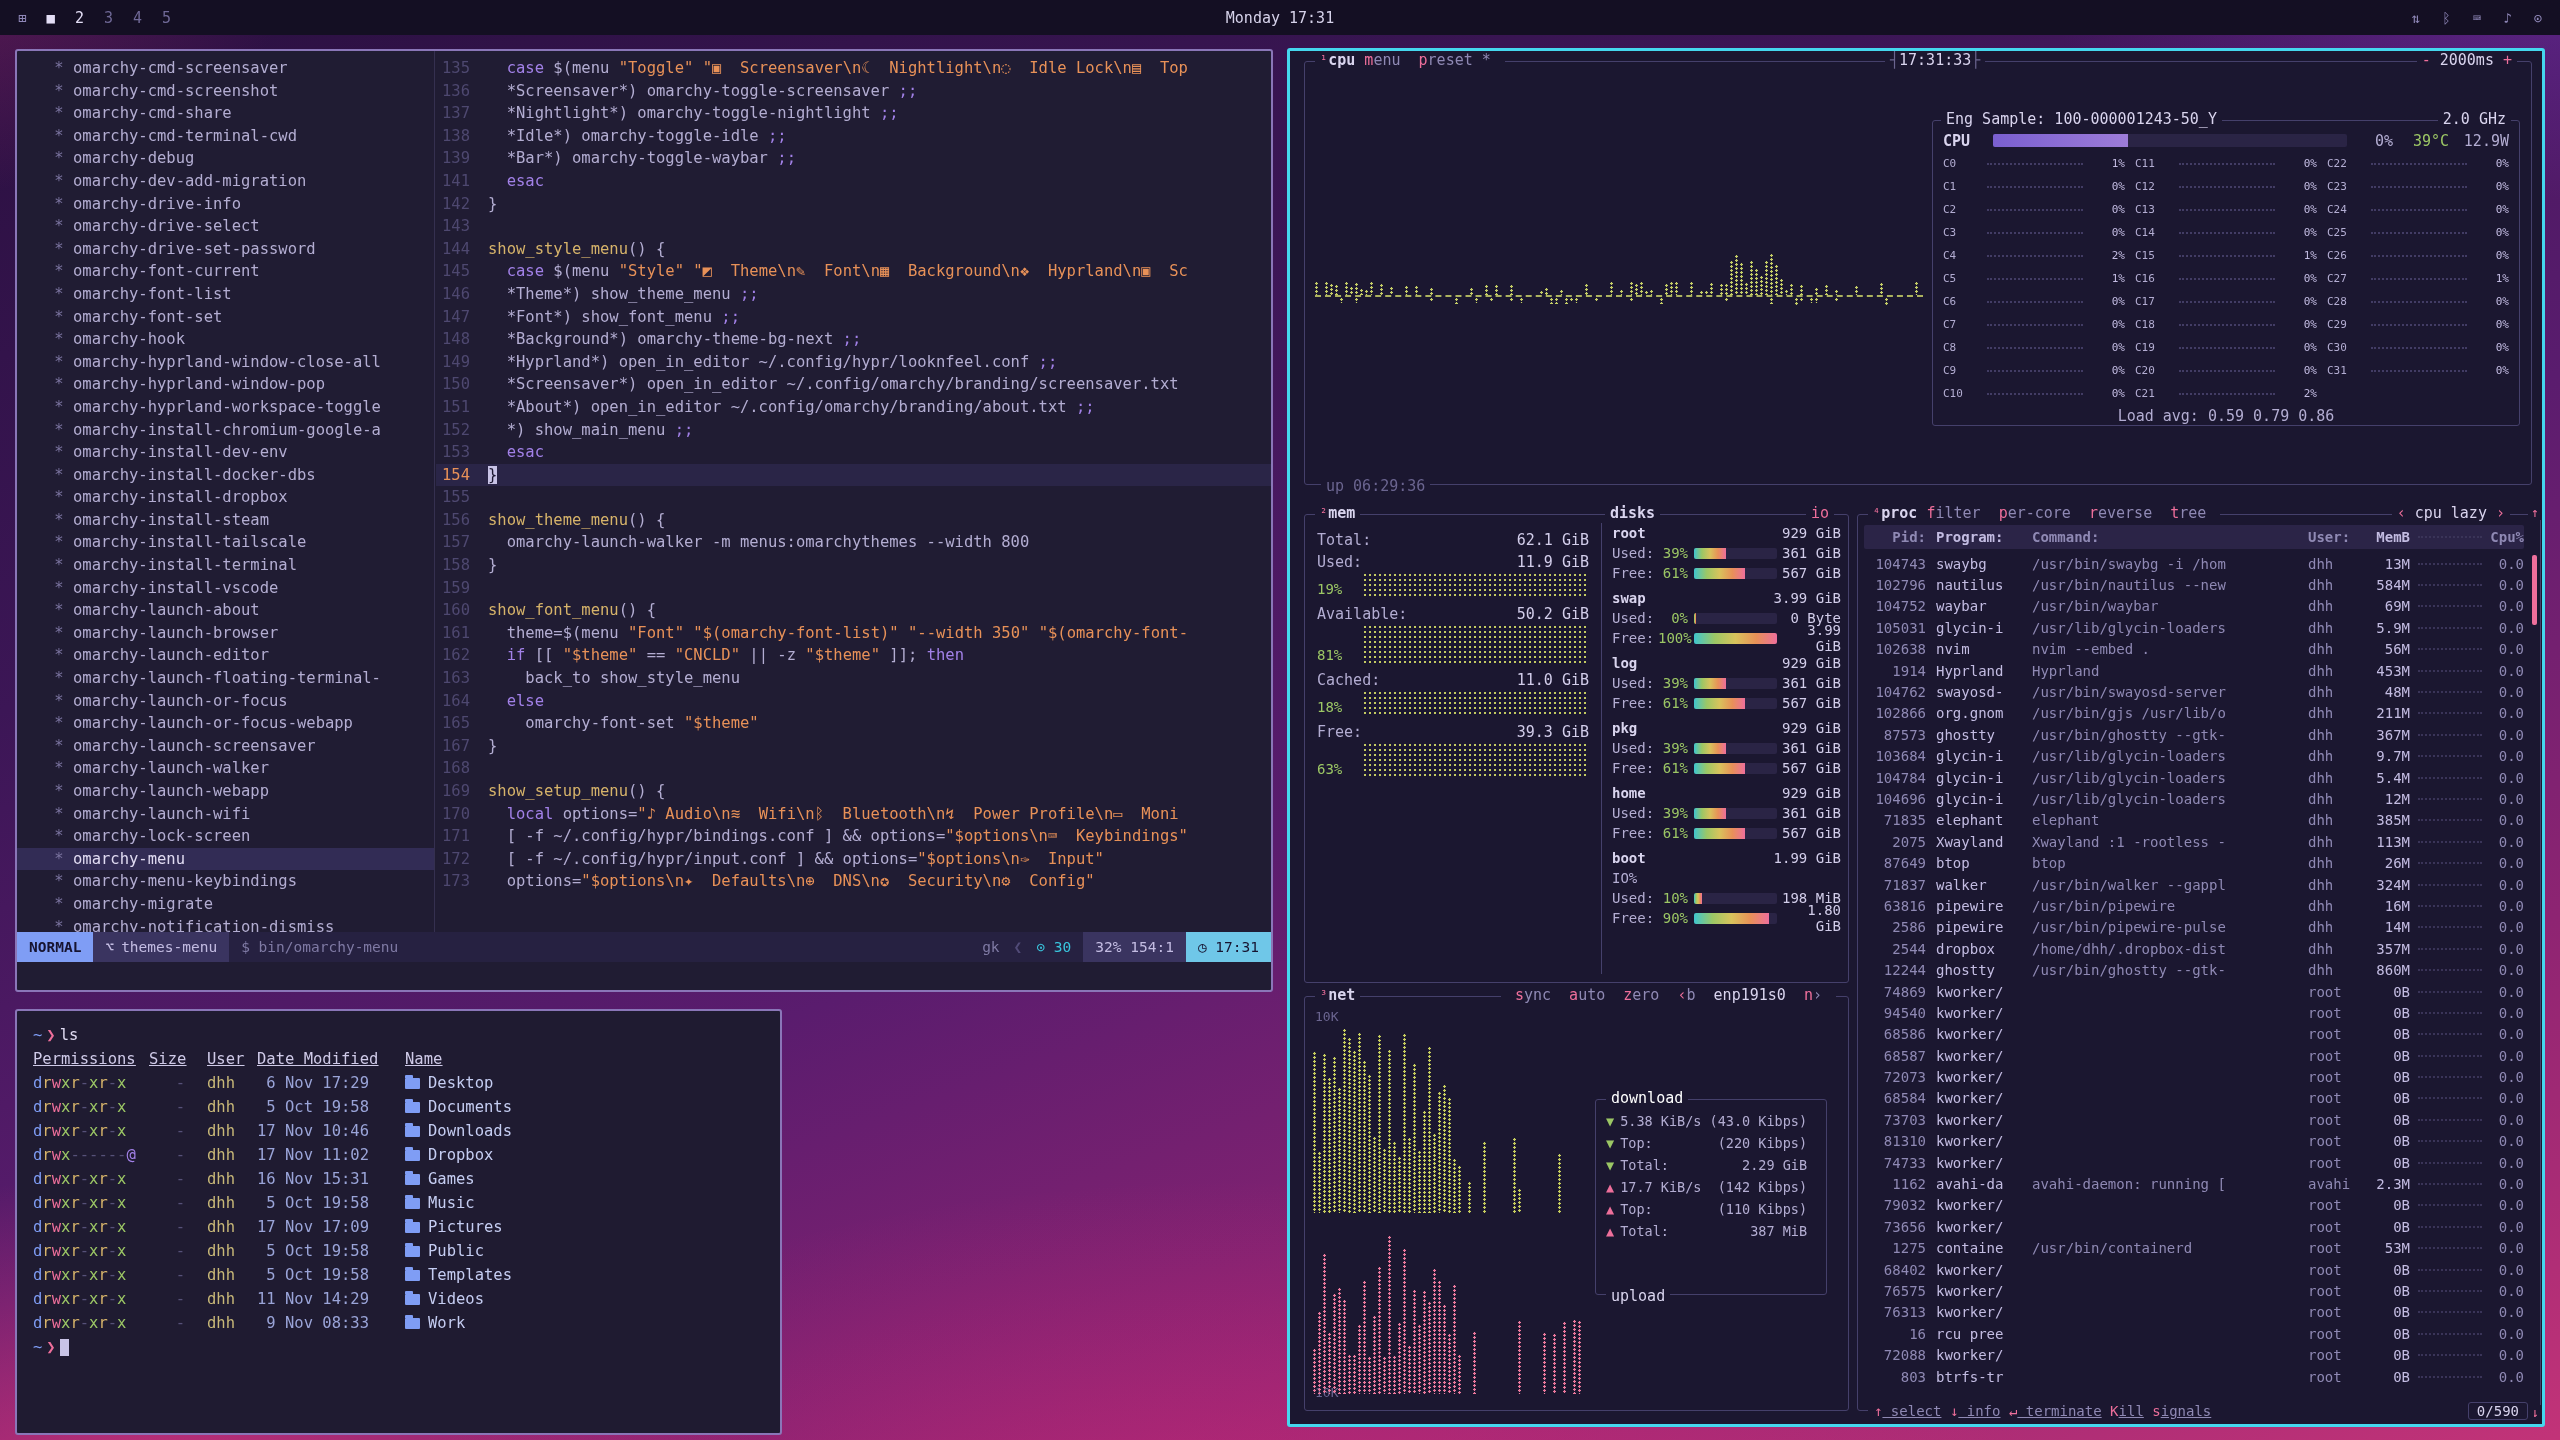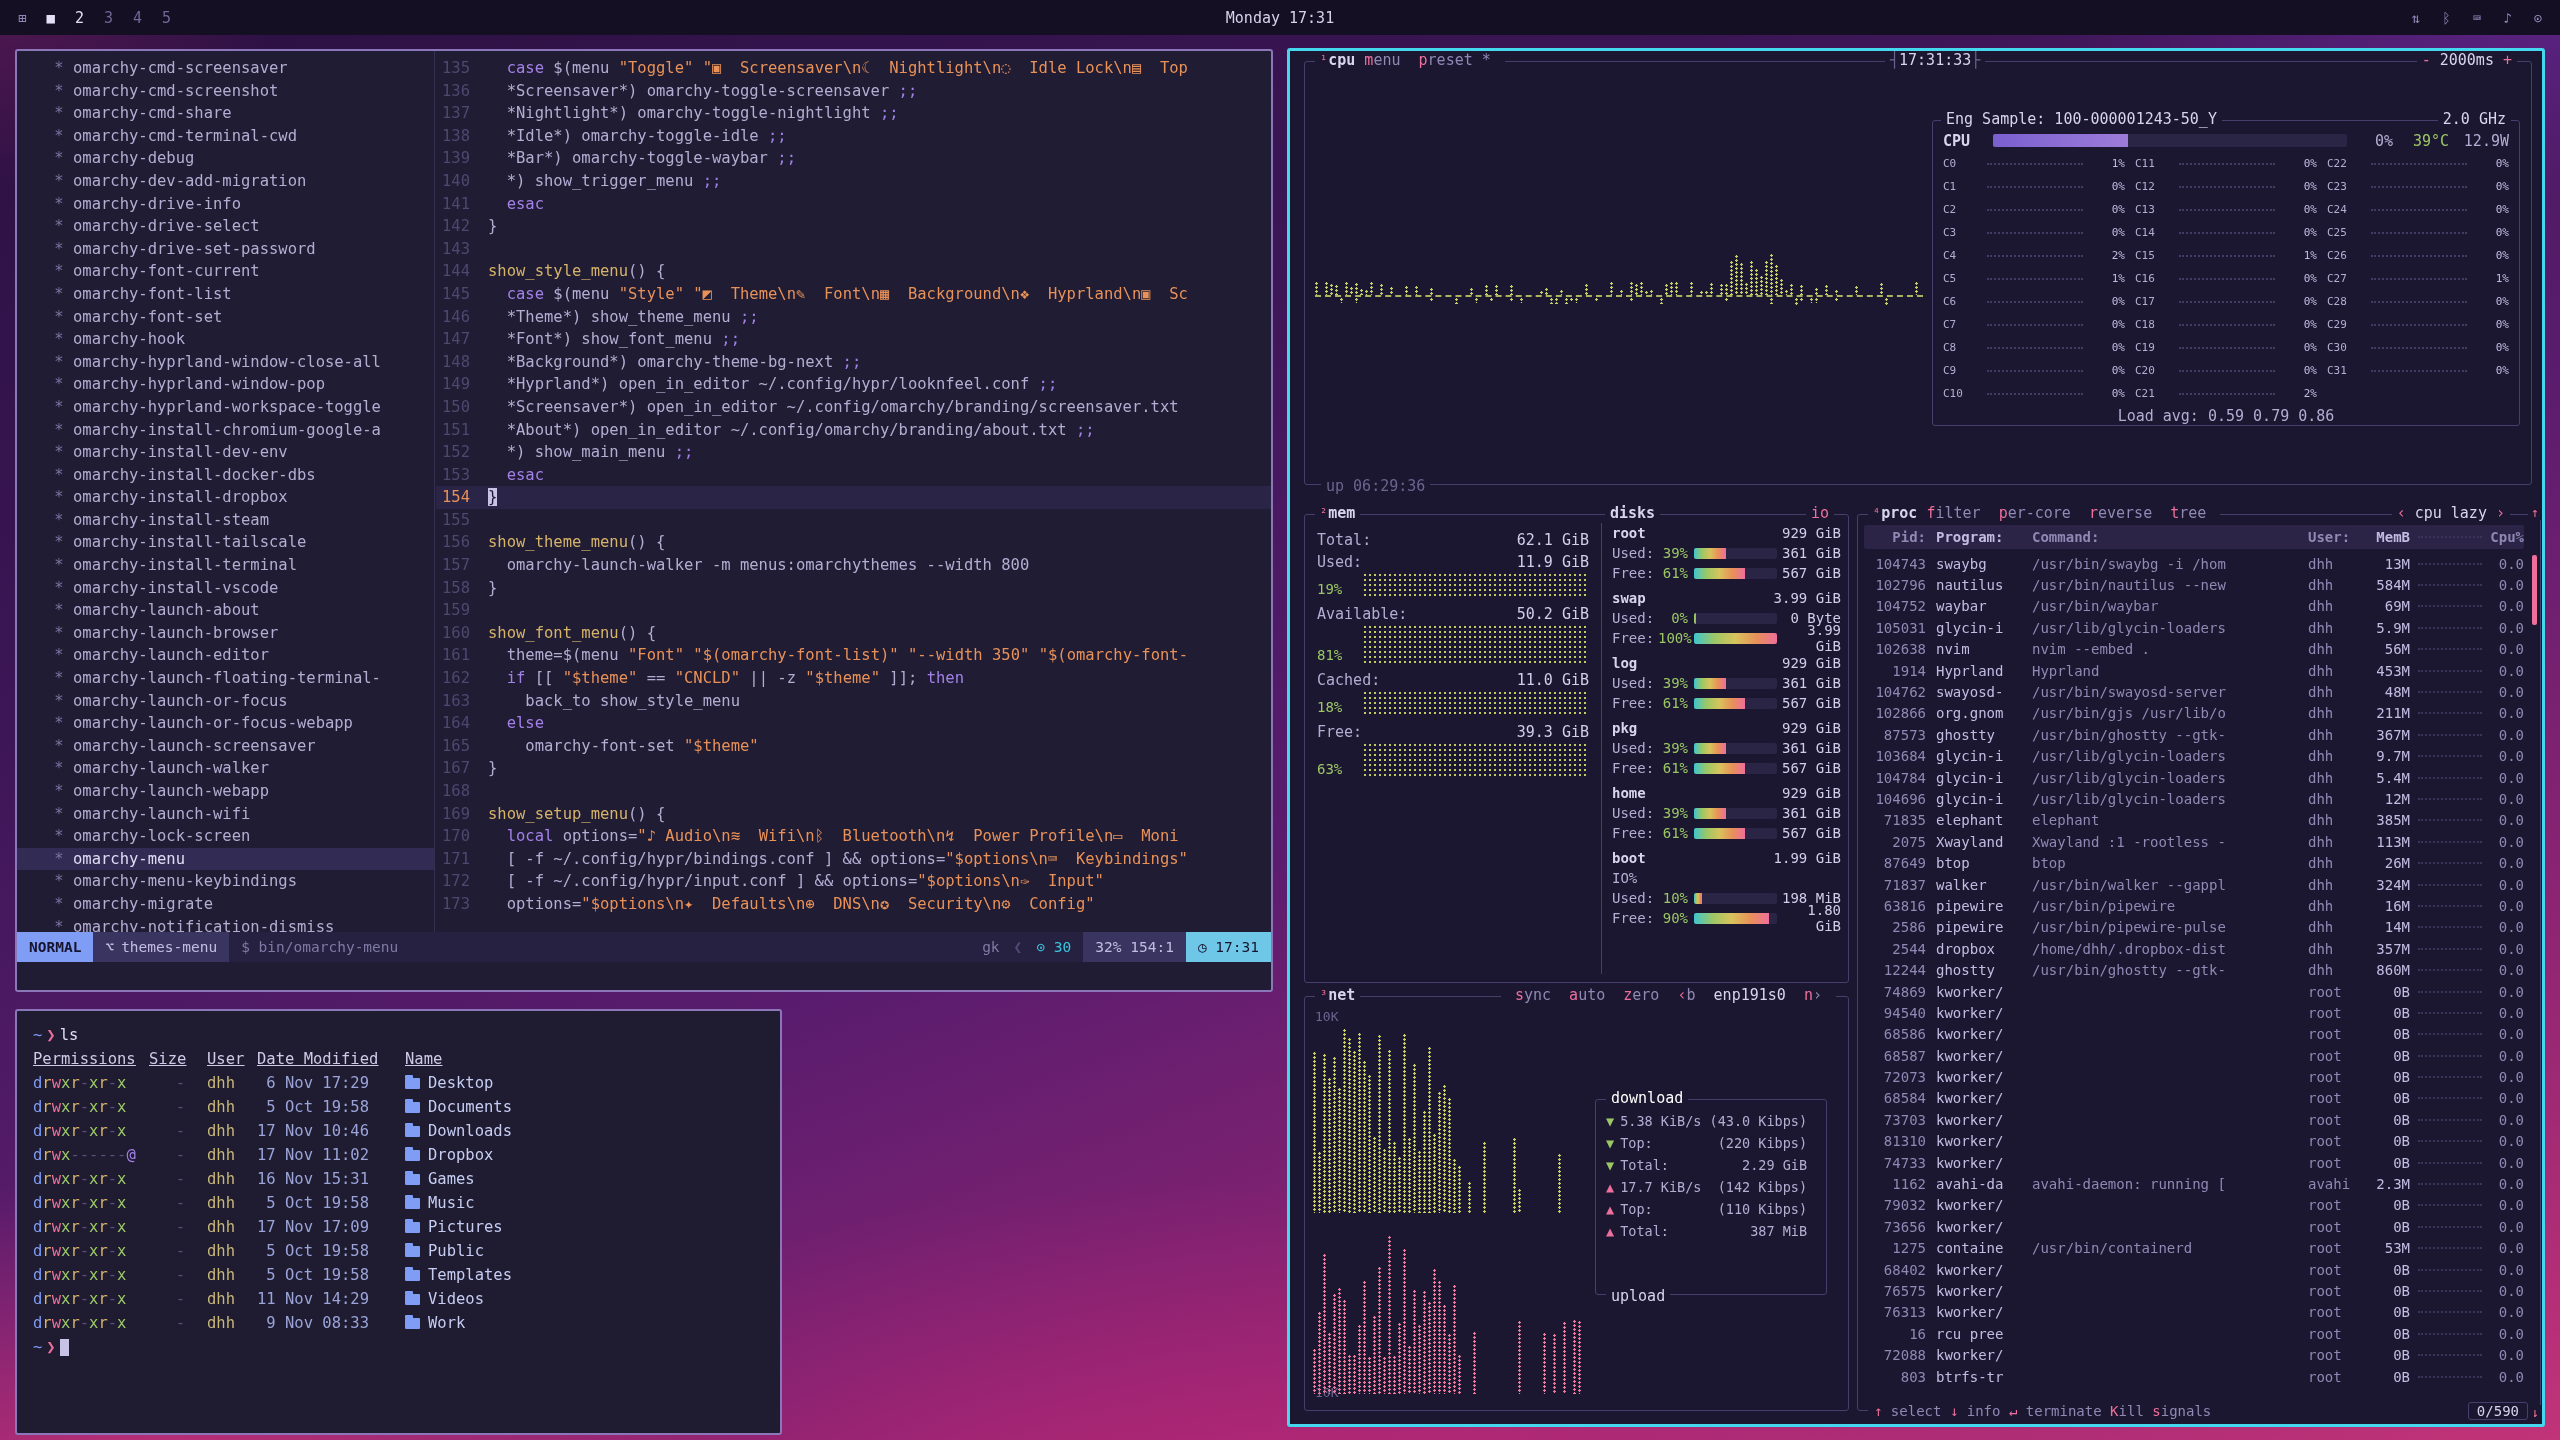--- a/index.html
+++ b/index.html
@@ -155,21 +155,21 @@
   .pc-prog { width:88px; margin-left:10px; color:#c3bce2; overflow:hidden; white-space:nowrap; }
   .pc-cmd { flex:1; margin-left:8px; color:#8f89b4; overflow:hidden; white-space:nowrap; }
   .pc-user { width:56px; color:#8f89b4; }
   .pc-mem { width:46px; text-align:right; color:#c3bce2; }
   .pc-lead { width:64px; border-top:2px dotted #3a3458; margin:0 8px; align-self:center; }
   .pc-cpu { width:34px; text-align:right; color:#8f89b4; }
   .scroll-thumb { position:absolute; right:3px; top:40px; width:5px; height:70px; background:#ee6f9b; border-radius:2px; }
   .scroll-arrow { position:absolute; right:-2px; color:#ee6f9b; font-size:13px; background:#1b1730; padding:0 3px; }
   .proc-footer { position:absolute; left:10px; right:6px; bottom:-12px; height:22px;
     display:flex; align-items:center; gap:18px; background:#1b1730; padding:0 6px; font-size:14px; }
-  .pf-key { color:#ee6f9b; } .pf-lbl { color:#8f89b4; }
+  .pf-key { color:#ee6f9b; } .pf-lbl { color:#8f89b4;text-decoration:underline; }
   .pf-counter { margin-left:auto; color:#d9d4ee; border:1px solid #45406b; border-radius:3px;
     padding:0 8px; background:#1b1730; }
 </style>
 </head>
 <body>
 
 <div class="wallpaper"></div>
 
 <header class="topbar">
   <div class="tb-left" id="ws-left">
@@ -231,21 +231,20 @@
       <div class="file-row"><span class="star"> * </span><span>omarchy-menu-keybindings</span></div>
       <div class="file-row"><span class="star"> * </span><span>omarchy-migrate</span></div>
       <div class="file-row"><span class="star"> * </span><span>omarchy-notification-dismiss</span></div>
     </div>
   <div class="codepane" id="codepane">
       <div class="code-line"><span class="lnr">135</span><span class="tp">  </span><span class="tk">case</span><span class="tp"> $(menu </span><span class="ts">"Toggle"</span><span class="tp"> </span><span class="ts">"▣  Screensaver\n☾  Nightlight\n◌  Idle Lock\n▤  Top</span></div>
       <div class="code-line"><span class="lnr">136</span><span class="tp">  *Screensaver*) omarchy-toggle-screensaver </span><span class="tk">;;</span></div>
       <div class="code-line"><span class="lnr">137</span><span class="tp">  *Nightlight*) omarchy-toggle-nightlight </span><span class="tk">;;</span></div>
       <div class="code-line"><span class="lnr">138</span><span class="tp">  *Idle*) omarchy-toggle-idle </span><span class="tk">;;</span></div>
       <div class="code-line"><span class="lnr">139</span><span class="tp">  *Bar*) omarchy-toggle-waybar </span><span class="tk">;;</span></div>
-      <div class="code-line"><span class="lnr">140</span><span class="tp">  *) show_trigger_menu </span><span class="tk">;;</span></div>
       <div class="code-line"><span class="lnr">141</span><span class="tk">  esac</span></div>
       <div class="code-line"><span class="lnr">142</span><span class="tp">}</span></div>
       <div class="code-line"><span class="lnr">143</span></div>
       <div class="code-line"><span class="lnr">144</span><span class="tf">show_style_menu</span><span class="tp">() {</span></div>
       <div class="code-line"><span class="lnr">145</span><span class="tp">  </span><span class="tk">case</span><span class="tp"> $(menu </span><span class="ts">"Style"</span><span class="tp"> </span><span class="ts">"◩  Theme\n✎  Font\n▦  Background\n❖  Hyprland\n▣  Sc</span></div>
       <div class="code-line"><span class="lnr">146</span><span class="tp">  *Theme*) show_theme_menu </span><span class="tk">;;</span></div>
       <div class="code-line"><span class="lnr">147</span><span class="tp">  *Font*) show_font_menu </span><span class="tk">;;</span></div>
       <div class="code-line"><span class="lnr">148</span><span class="tp">  *Background*) omarchy-theme-bg-next </span><span class="tk">;;</span></div>
       <div class="code-line"><span class="lnr">149</span><span class="tp">  *Hyprland*) open_in_editor ~/.config/hypr/looknfeel.conf </span><span class="tk">;;</span></div>
       <div class="code-line"><span class="lnr">150</span><span class="tp">  *Screensaver*) open_in_editor ~/.config/omarchy/branding/screensaver.txt</span></div>

